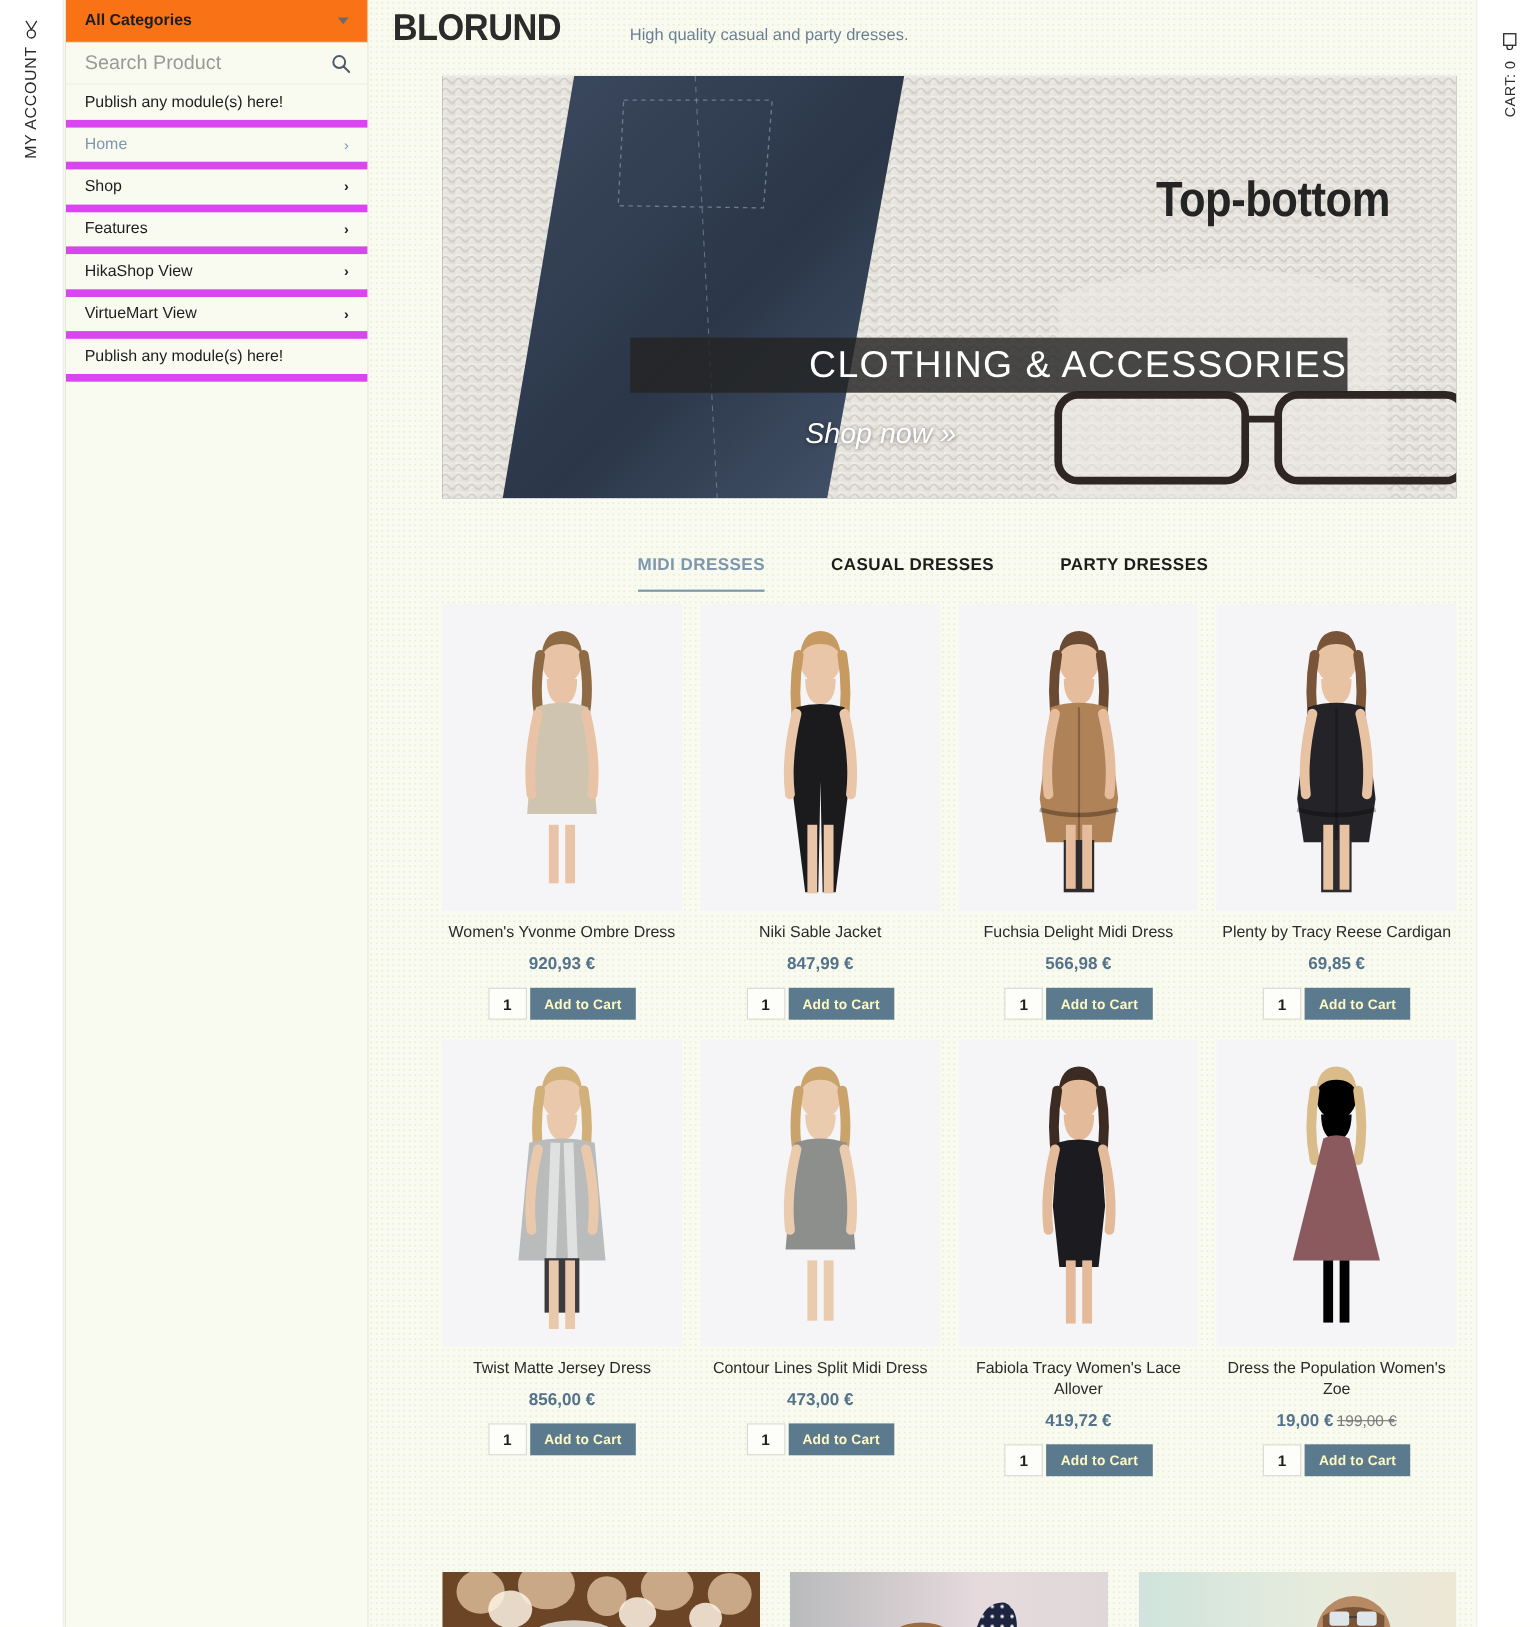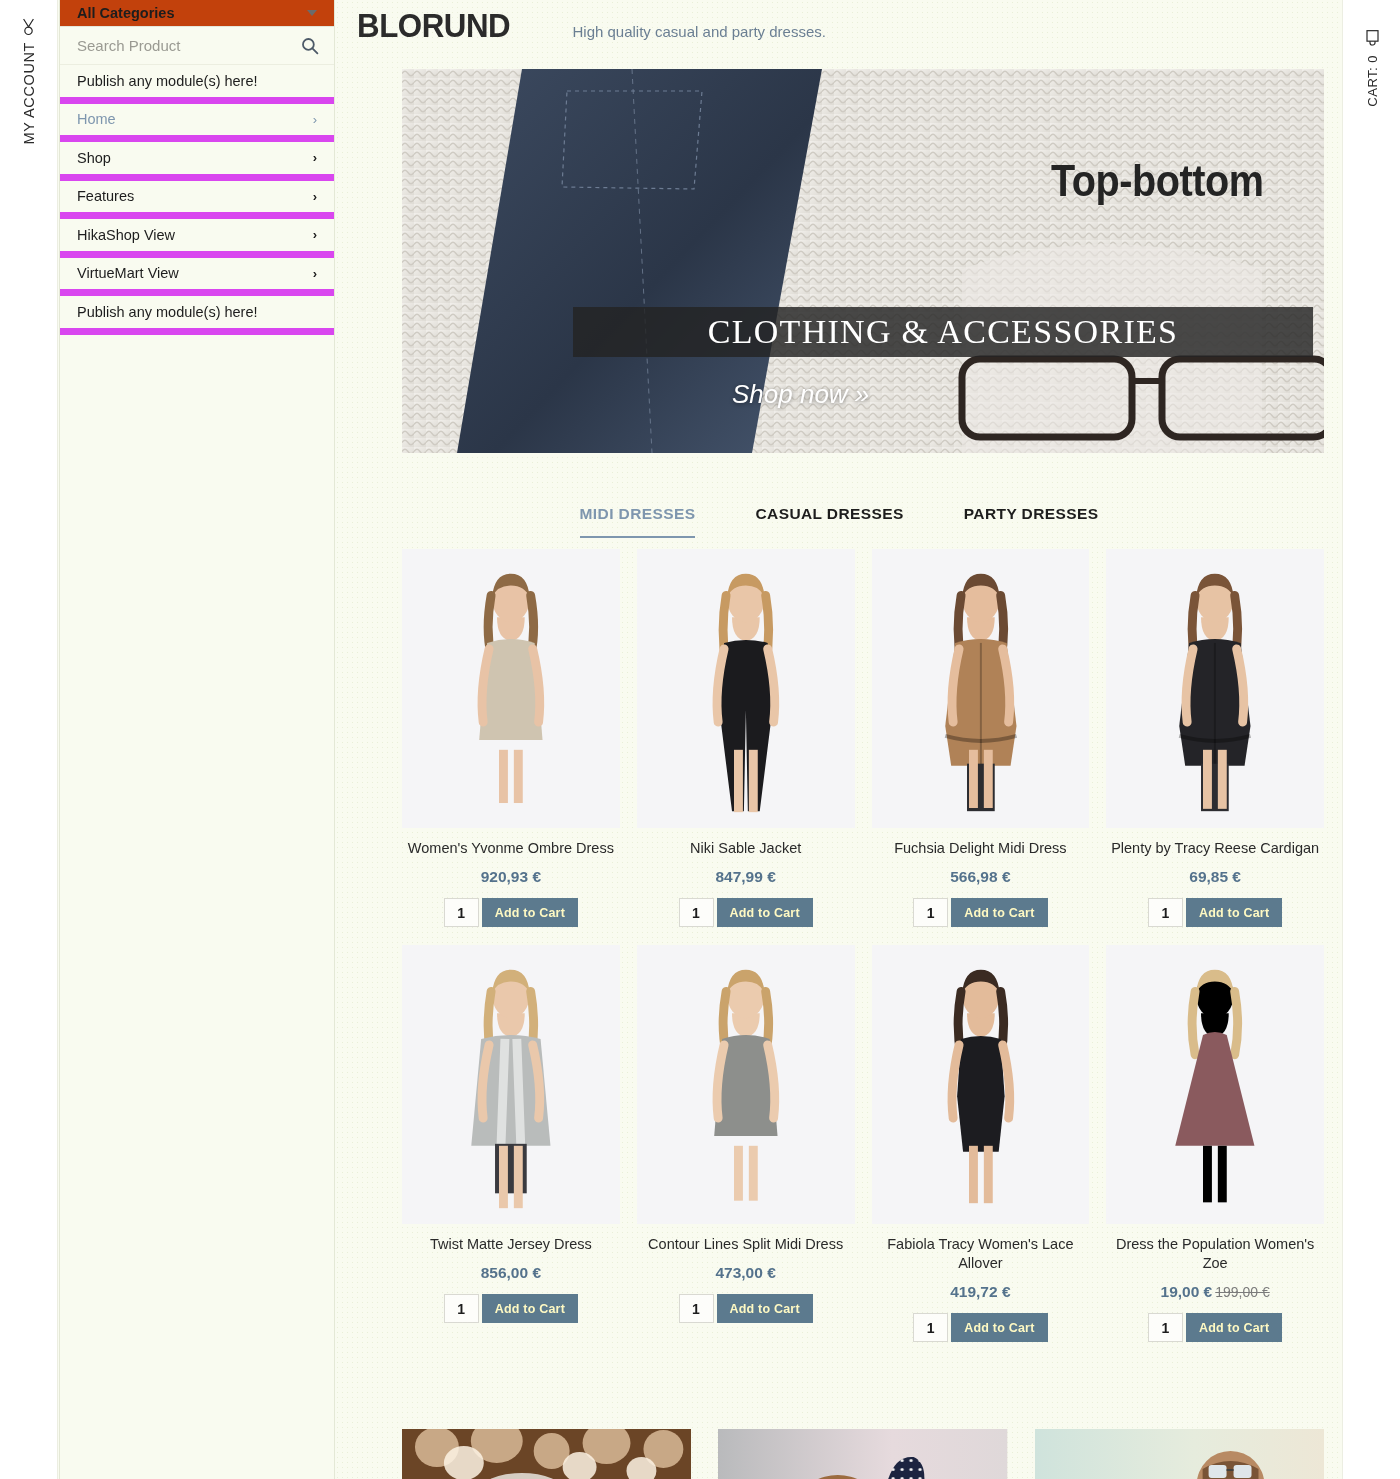--- a/index.html
+++ b/index.html
@@ -60,22 +60,22 @@
   #sidebar {
     position: absolute;
     left: 59px; top: 0;
     width: 276px;
     background: #f9fbf0;
     border-right: 1px solid #e4e8d6;
     border-left: 1px solid #e4e8d6;
     min-height: 1479px;
   }
   .cat-header {
-    height: 27px;
-    background: #c2410c;
+    height: 39px;
+    background: #f97316;
     border-bottom: 1px solid #e4e6da;
     display: flex;
     align-items: center;
     padding: 0 17px;
     justify-content: space-between;
   }
   .cat-header-label {
     font-size: 14.5px;
     font-weight: bold;
     color: #1d1d1d;
@@ -90,21 +90,21 @@
     height: 38px;
     display: flex;
     align-items: center;
     padding: 0 15px 0 17px;
     border-bottom: 1px solid #eceee0;
     justify-content: space-between;
   }
   .search-input {
     border: none;
     background: transparent;
-    font-size: 15px;
+    font-size: 18px;
     color: #0369a1;
     font-family: "Liberation Sans", sans-serif;
     outline: none;
     width: 210px;
   }
   .search-input::placeholder { color: #9a9a92; }
   .menu-item {
     height: 38.5px;
     display: flex;
     align-items: center;
@@ -162,26 +162,25 @@
     font-weight: bold;
     font-size: 45px;
     color: #242424;
     transform: scaleX(0.88);
     transform-origin: right;
     letter-spacing: -0.5px;
   }
   .hero-band {
     position: absolute;
     left: 171px; top: 238px;
-    width: 740px; height: 50px;
+    width: 652px; height: 50px;
     background: rgba(35,35,35,0.82);
     display: flex;
     align-items: center;
-    justify-content: center;
-    font-family: Liberation Serif, serif;
+    justify-content: flex-end;
   }
   .hero-band span {
     font-size: 34px;
     color: #ffffff;
     letter-spacing: 1.3px;
     font-weight: 300;
   }
   .hero-shop {
     position: absolute;
     left: 330px; top: 310px;

